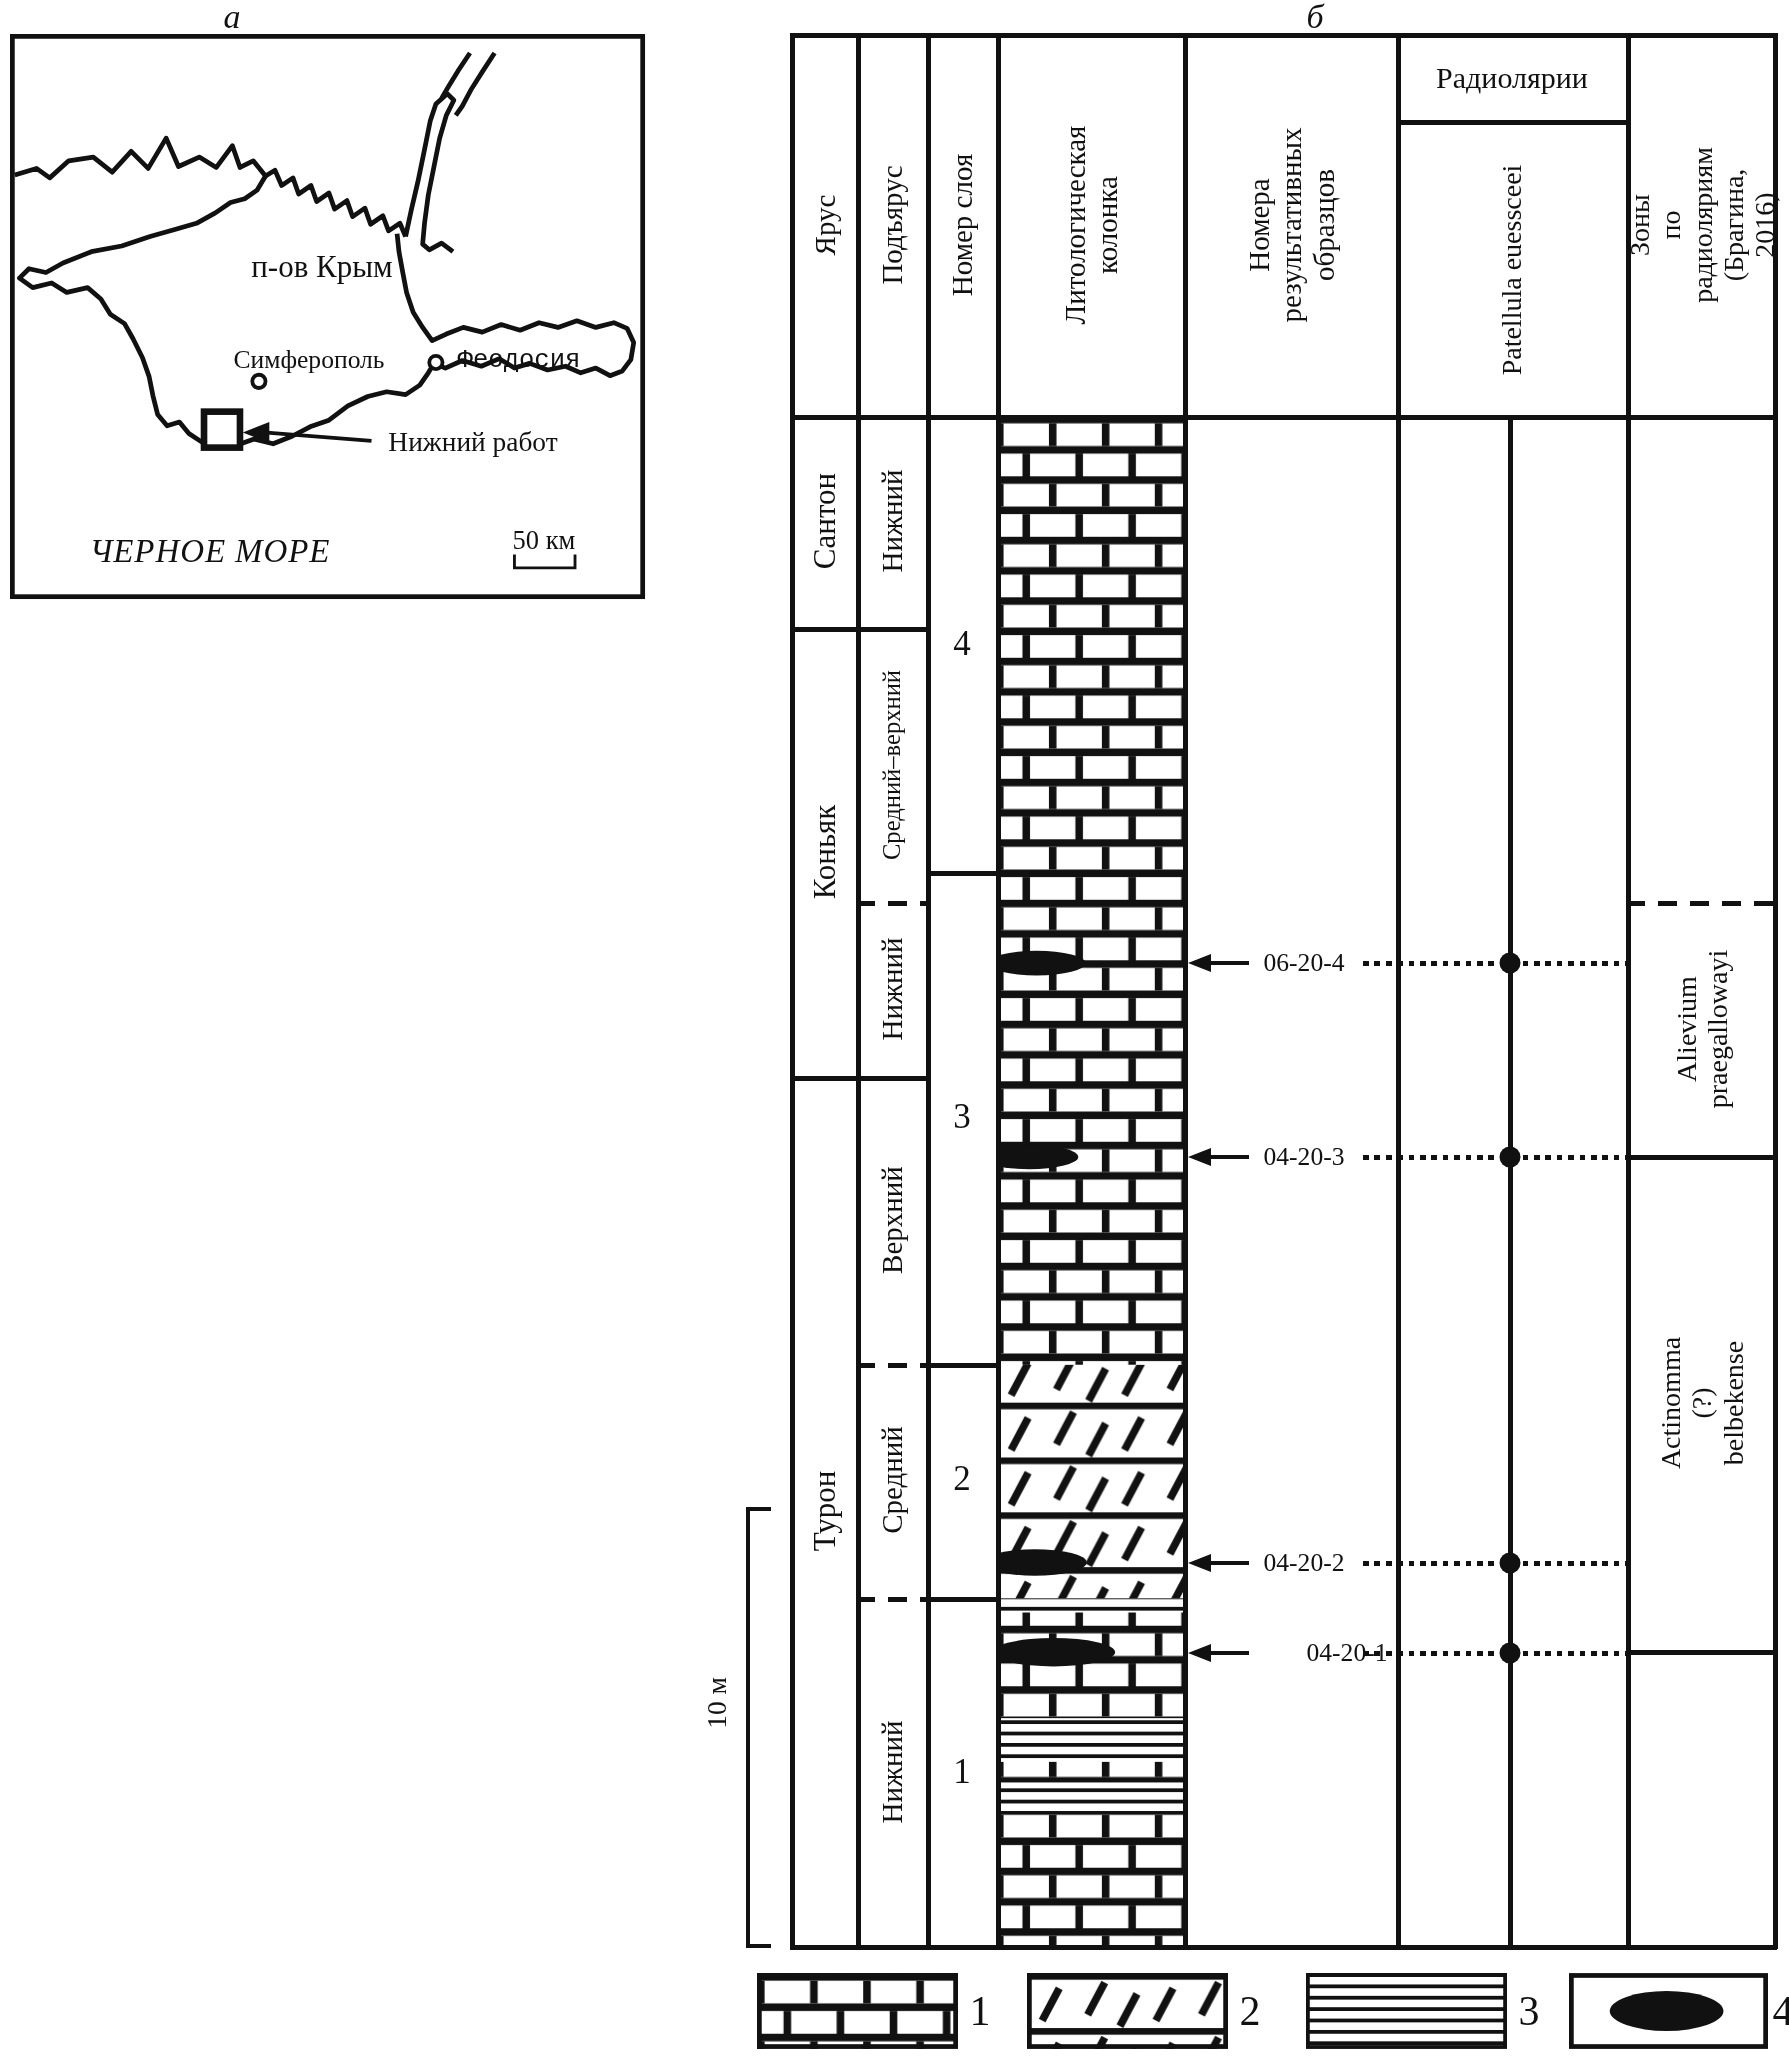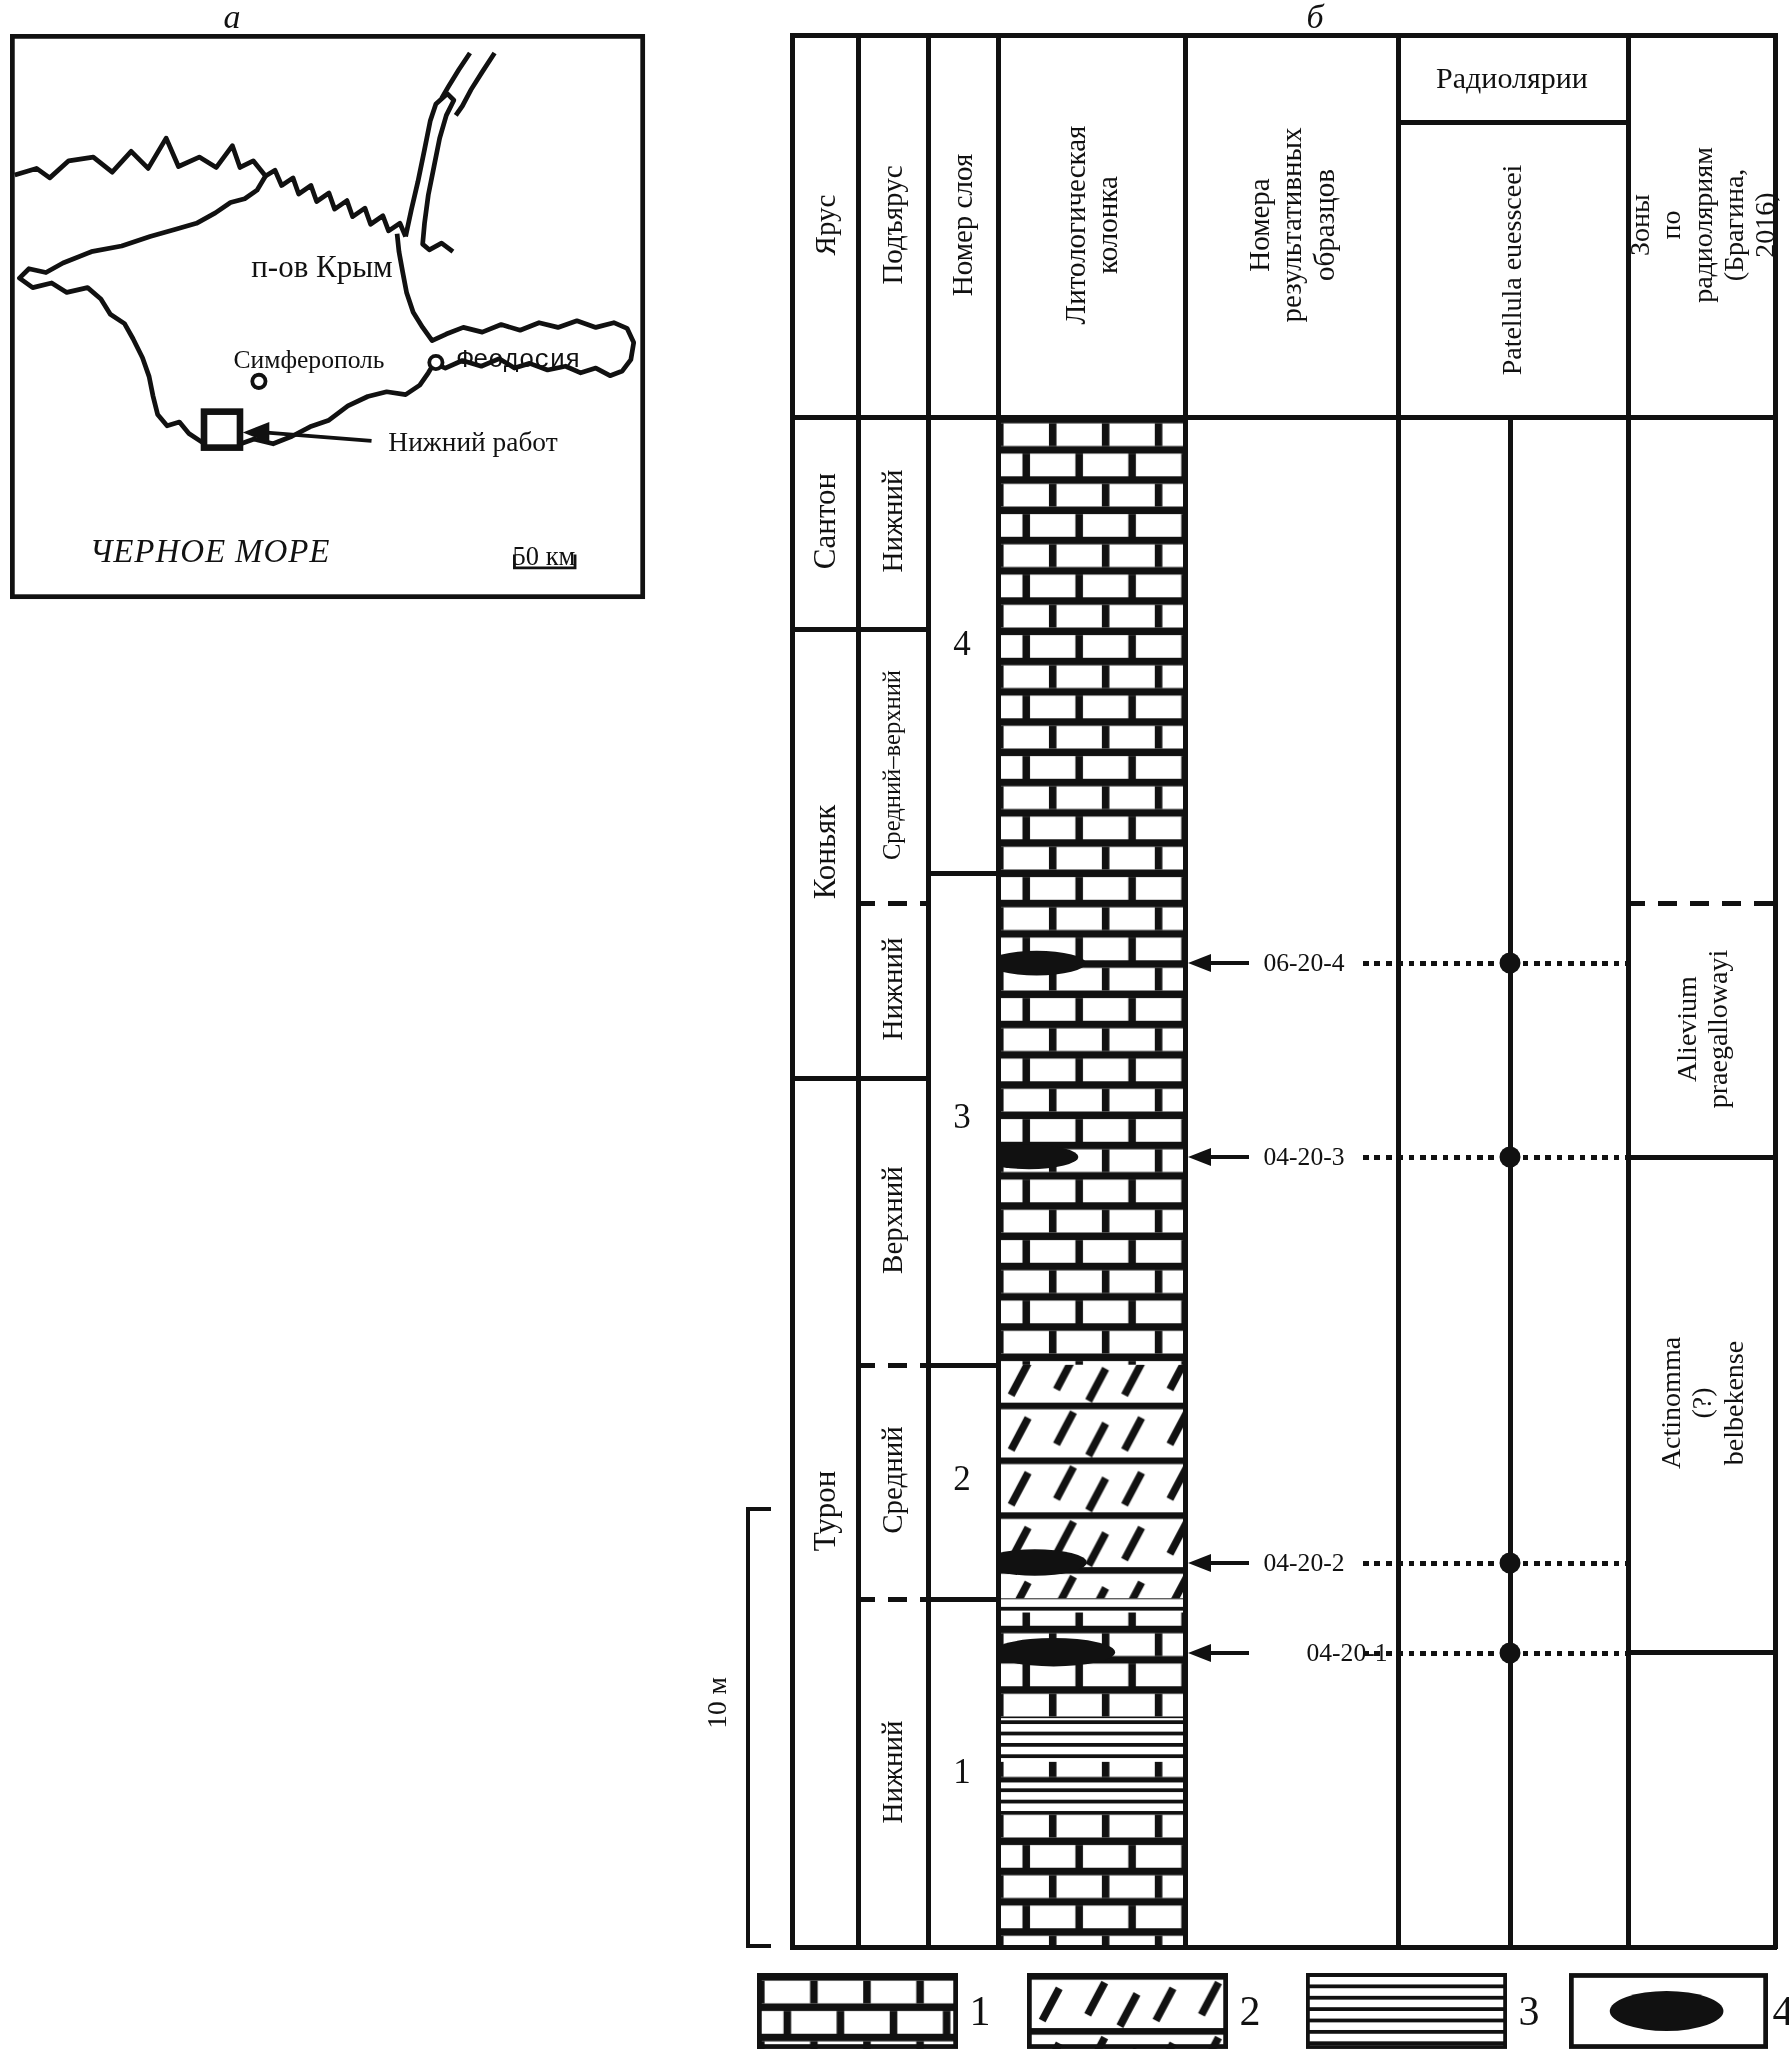--- a/index.html
+++ b/index.html
@@ -49,21 +49,21 @@
     <polygon points="246,421 274,410 274,432" fill="#111"></polygon>
 
     <polyline fill="none" stroke="#111" stroke-width="3" points="533,550 533,564 597,564 597,550"></polyline>
   </svg>
 
   <div class="htext" style="left:274px;top:267px;font-size:31px;margin-left:48px;">п-ов Крым</div>
   <div class="htext" style="left:309px;top:360px;font-size:25.6px;">Симферополь</div>
   <div class="htext" style="left:519px;top:361px;font-size:25.6px;font-family:Liberation Mono, monospace;">Феодосия</div>
   <div class="htext" style="left:473px;top:442px;font-size:27.4px;">Нижний работ</div>
   <div class="htext italic" style="left:210px;top:551px;font-size:33px;letter-spacing:0.9px;">ЧЕРНОЕ МОРЕ</div>
-  <div class="htext" style="left:544px;top:557px;font-size:26.5px;">50 км</div>
+  <div class="htext" style="left:544px;top:541px;font-size:26.5px;">50 км</div>
 
   <svg class="abs" style="left:996px;top:415px;" width="190" height="1532" viewBox="0 0 201 1619">
     <defs>
       <pattern id="pbrick" width="112" height="64" patternUnits="userSpaceOnUse">
         <rect width="112" height="64" fill="#fff"></rect>
         <rect x="0" y="0" width="112" height="8" fill="#111"></rect>
         <rect x="0" y="32" width="112" height="8" fill="#111"></rect>
         <rect x="0" y="8" width="8" height="24" fill="#111"></rect>
         <rect x="56" y="8" width="8" height="24" fill="#111"></rect>
         <rect x="28" y="40" width="8" height="24" fill="#111"></rect>

